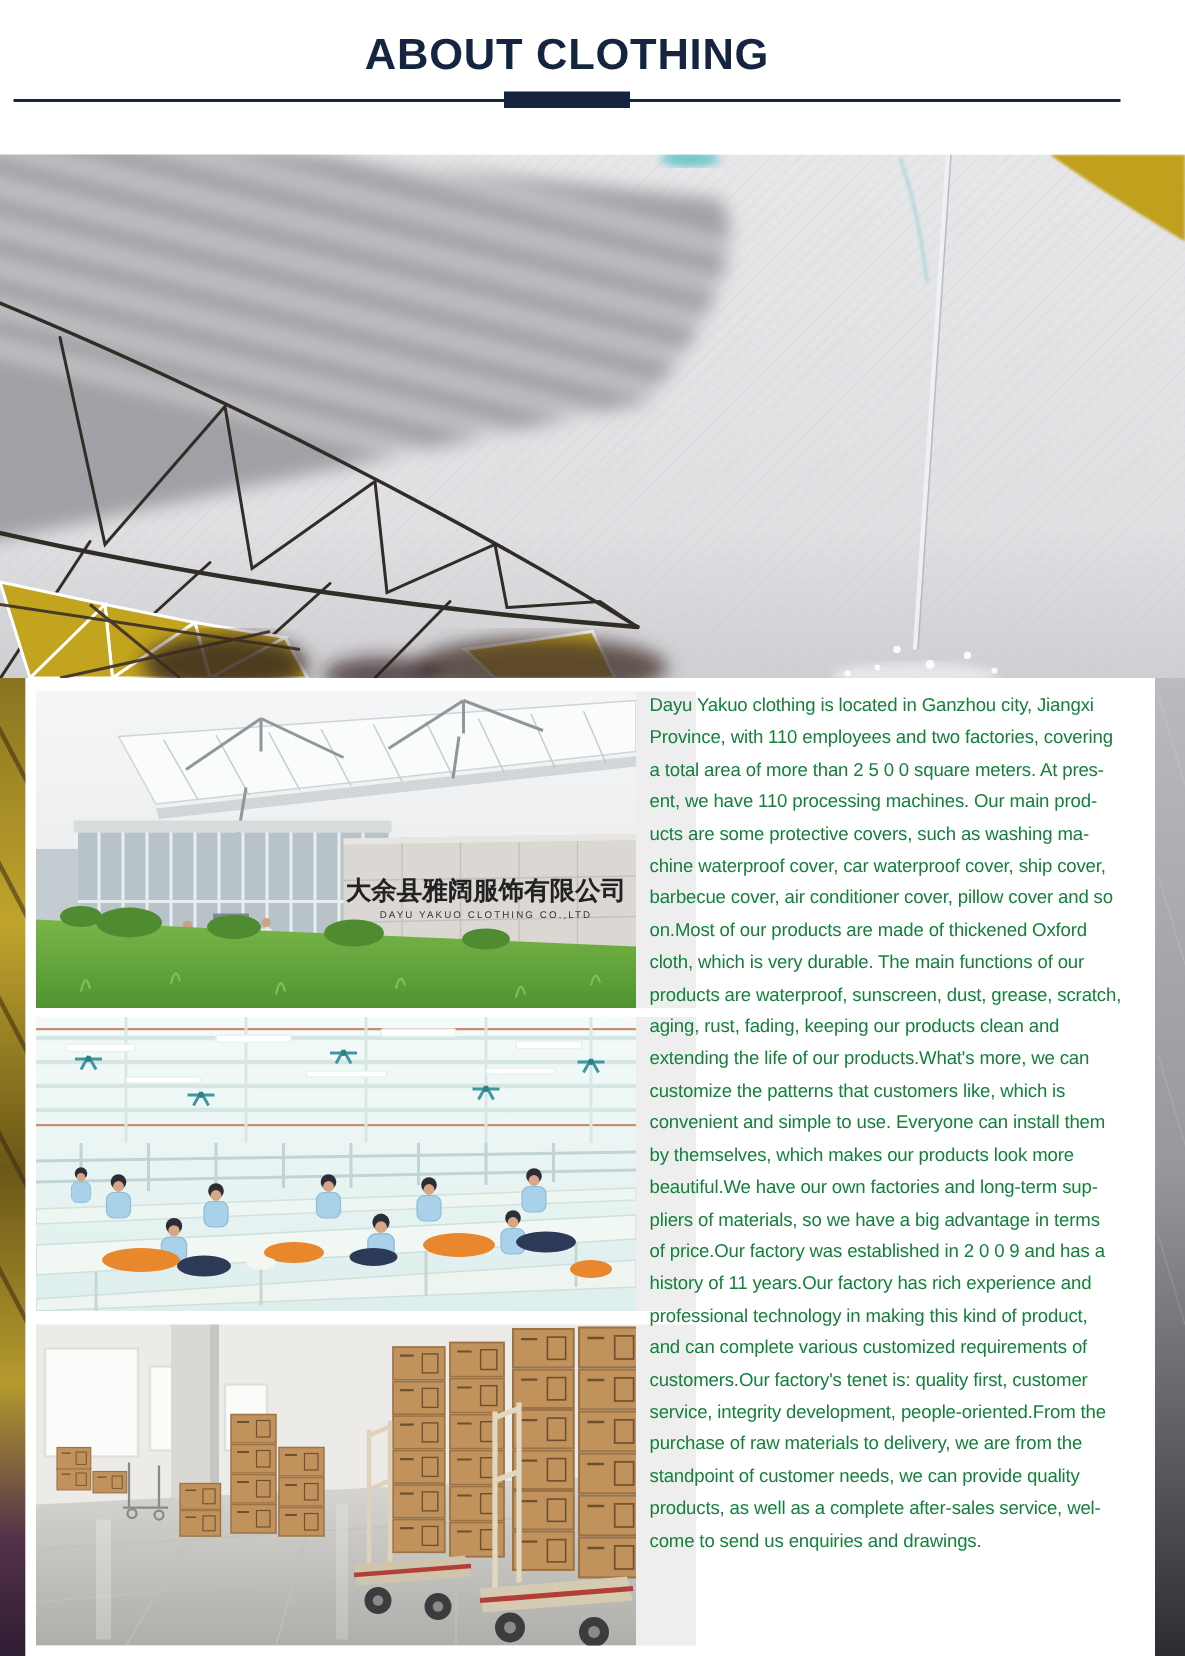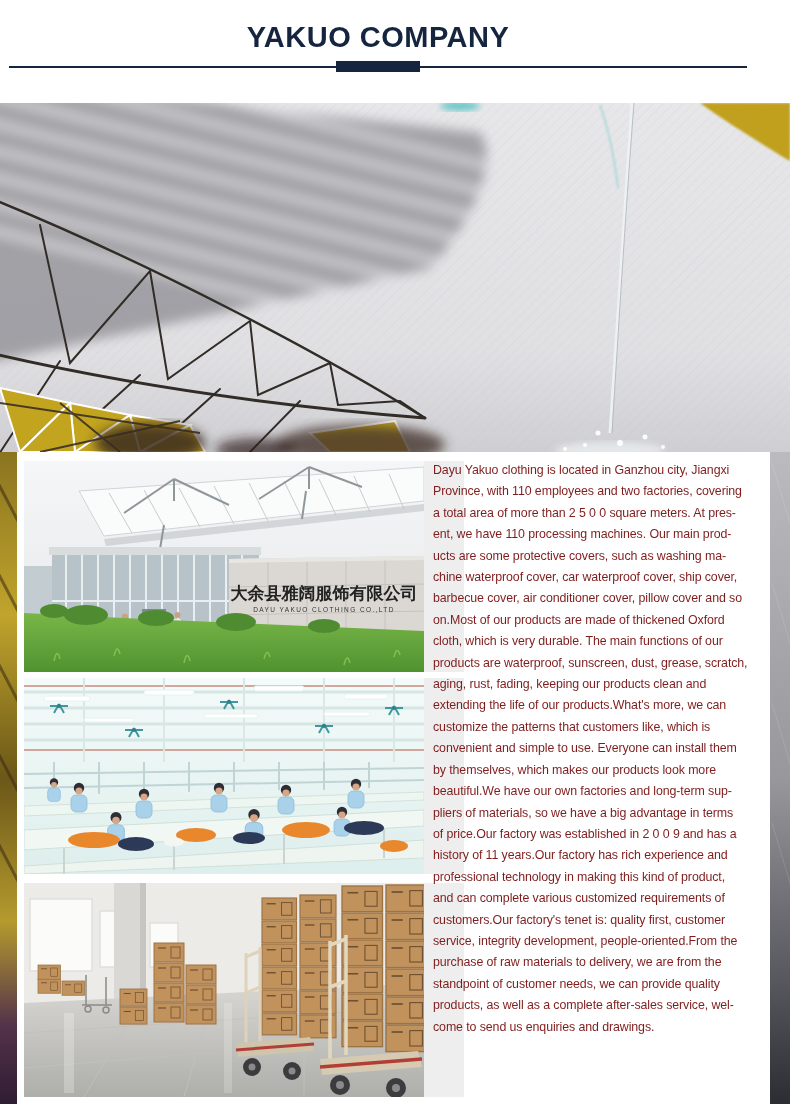--- a/index.html
+++ b/index.html
@@ -17,30 +17,30 @@
   .hero svg{display:block;}
   
   .panel{position:absolute;left:17px;top:452px;width:753px;height:652px;background:#ffffff;}
   .photo{position:absolute;left:7px;width:440px;background:#eee;}
   .photo svg{display:block;}
   .photo-1{top:9px;height:211px;}
   .photo-2{top:226px;height:196px;}
   .photo-3{top:431px;height:214px;}
   .about-text{position:absolute;left:416px;top:8px;width:342px;
               font-size:12.4px;line-height:21.4px;letter-spacing:-0.1px;
-              color:#7f1d1d;white-space:pre;}
+              color:#15803d;white-space:pre;}
 </style>
 </head>
 <body>
 
 <div class="page">
 
   <div class="header">
     <div class="header-inner">
-      <div class="title">YAKUO COMPANY</div>
+      <div class="title">ABOUT CLOTHING</div>
       <div class="divider-line"></div>
       <div class="divider-block"></div>
     </div>
   </div>
 
   <div class="hero">
     <svg width="790" height="1001" viewBox="0 0 790 1001" xmlns="http://www.w3.org/2000/svg">
       <defs>
         <linearGradient id="bgGrad" x1="0" y1="0" x2="0" y2="1">
           <stop offset="0" stop-color="#e7e7e9"></stop>

